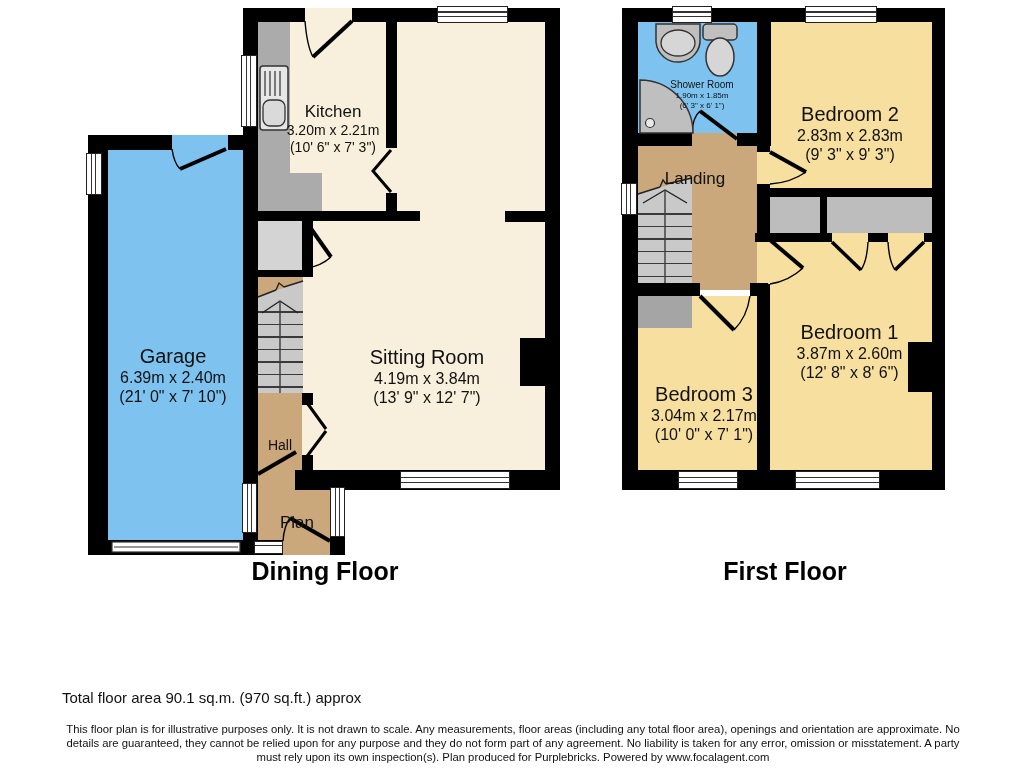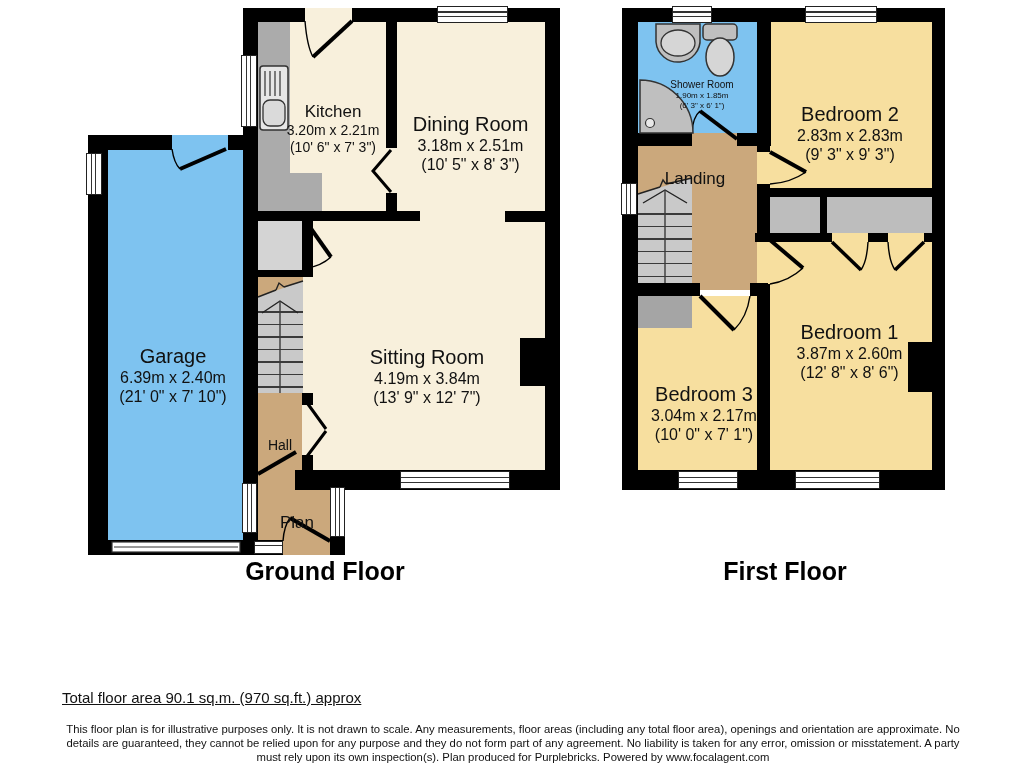--- a/index.html
+++ b/index.html
@@ -24,21 +24,21 @@
   svg.overlay{position:absolute;left:0;top:0;z-index:40;}
   .room-label{position:absolute;text-align:center;color:#111;z-index:50;line-height:1.2;margin-top:12px;}
   .rname{font-size:20px;}
   .rdim{font-size:16px;}
   .room-label.small .rname{font-size:17px;}
   .room-label.small .rdim{font-size:14px;}
   .room-label.tiny .rname{font-size:10px;}
   .room-label.tiny .rdim{font-size:8px;}
   .room-label.solo{font-size:14px;}
   .floor-title{position:absolute;font-size:25px;font-weight:bold;color:#000;text-align:center;z-index:50;}
-  .total-area{position:absolute;left:62px;top:689px;font-size:15px;color:#111;z-index:50;text-decoration:underline;}
+  .total-area{position:absolute;left:62px;top:689px;font-size:15px;color:#111;z-index:50;}
   .disclaimer{position:absolute;left:57px;top:722px;width:912px;text-align:center;
     font-size:11.3px;line-height:14px;color:#111;z-index:50;}
 </style>
 </head>
 <body>
 
 <div class="stage">
 
   <div class="fill cream" style="left:258px;top:22px;width:287px;height:448px"></div>
   <div class="fill cream" style="left:305px;top:8px;width:47px;height:16px"></div>
@@ -211,25 +211,20 @@
       <path d="M640,80 A53,53 0 0 1 693,133 L640,133 Z" fill="#BFBFBF" stroke="#333" stroke-width="1.5"></path>
       <circle cx="650" cy="123" r="4.5" fill="#E8E8E8" stroke="#333" stroke-width="1.2"></circle>
       </g>
   </svg>
 
   <div class="room-label small" style="left:263px;top:90px;width:140px">
     <div class="rname">Kitchen</div>
     <div class="rdim">3.20m x 2.21m</div>
     <div class="rdim">(10' 6" x 7' 3")</div>
   </div>
-  <div class="room-label" style="left:393px;top:100px;width:155px">
-    <div class="rname">Dining Room</div>
-    <div class="rdim">3.18m x 2.51m</div>
-    <div class="rdim">(10' 5" x 8' 3")</div>
-  </div>
   <div class="room-label" style="left:98px;top:332px;width:150px">
     <div class="rname">Garage</div>
     <div class="rdim">6.39m x 2.40m</div>
     <div class="rdim">(21' 0" x 7' 10")</div>
   </div>
   <div class="room-label" style="left:337px;top:333px;width:180px">
     <div class="rname">Sitting Room</div>
     <div class="rdim">4.19m x 3.84m</div>
     <div class="rdim">(13' 9" x 12' 7")</div>
   </div>
@@ -256,18 +251,18 @@
     <div class="rname">Bedroom 1</div>
     <div class="rdim">3.87m x 2.60m</div>
     <div class="rdim">(12' 8" x 8' 6")</div>
   </div>
   <div class="room-label" style="left:628px;top:370px;width:152px">
     <div class="rname">Bedroom 3</div>
     <div class="rdim">3.04m x 2.17m</div>
     <div class="rdim">(10' 0" x 7' 1")</div>
   </div>
 
-  <div class="floor-title" style="left:165px;top:557px;width:320px">Ground Floor</div>
+  <div class="floor-title" style="left:165px;top:557px;width:320px">Dining Floor</div>
   <div class="floor-title" style="left:680px;top:557px;width:210px">First Floor</div>
   <div class="total-area">Total floor area 90.1 sq.m. (970 sq.ft.) approx</div>
   <div class="disclaimer">This floor plan is for illustrative purposes only. It is not drawn to scale. Any measurements, floor areas (including any total floor area), openings and orientation are approximate. No details are guaranteed, they cannot be relied upon for any purpose and they do not form part of any agreement. No liability is taken for any error, omission or misstatement. A party must rely upon its own inspection(s). Plan produced for Purplebricks. Powered by www.focalagent.com</div>
 
 </div>
 
 </body></html>

